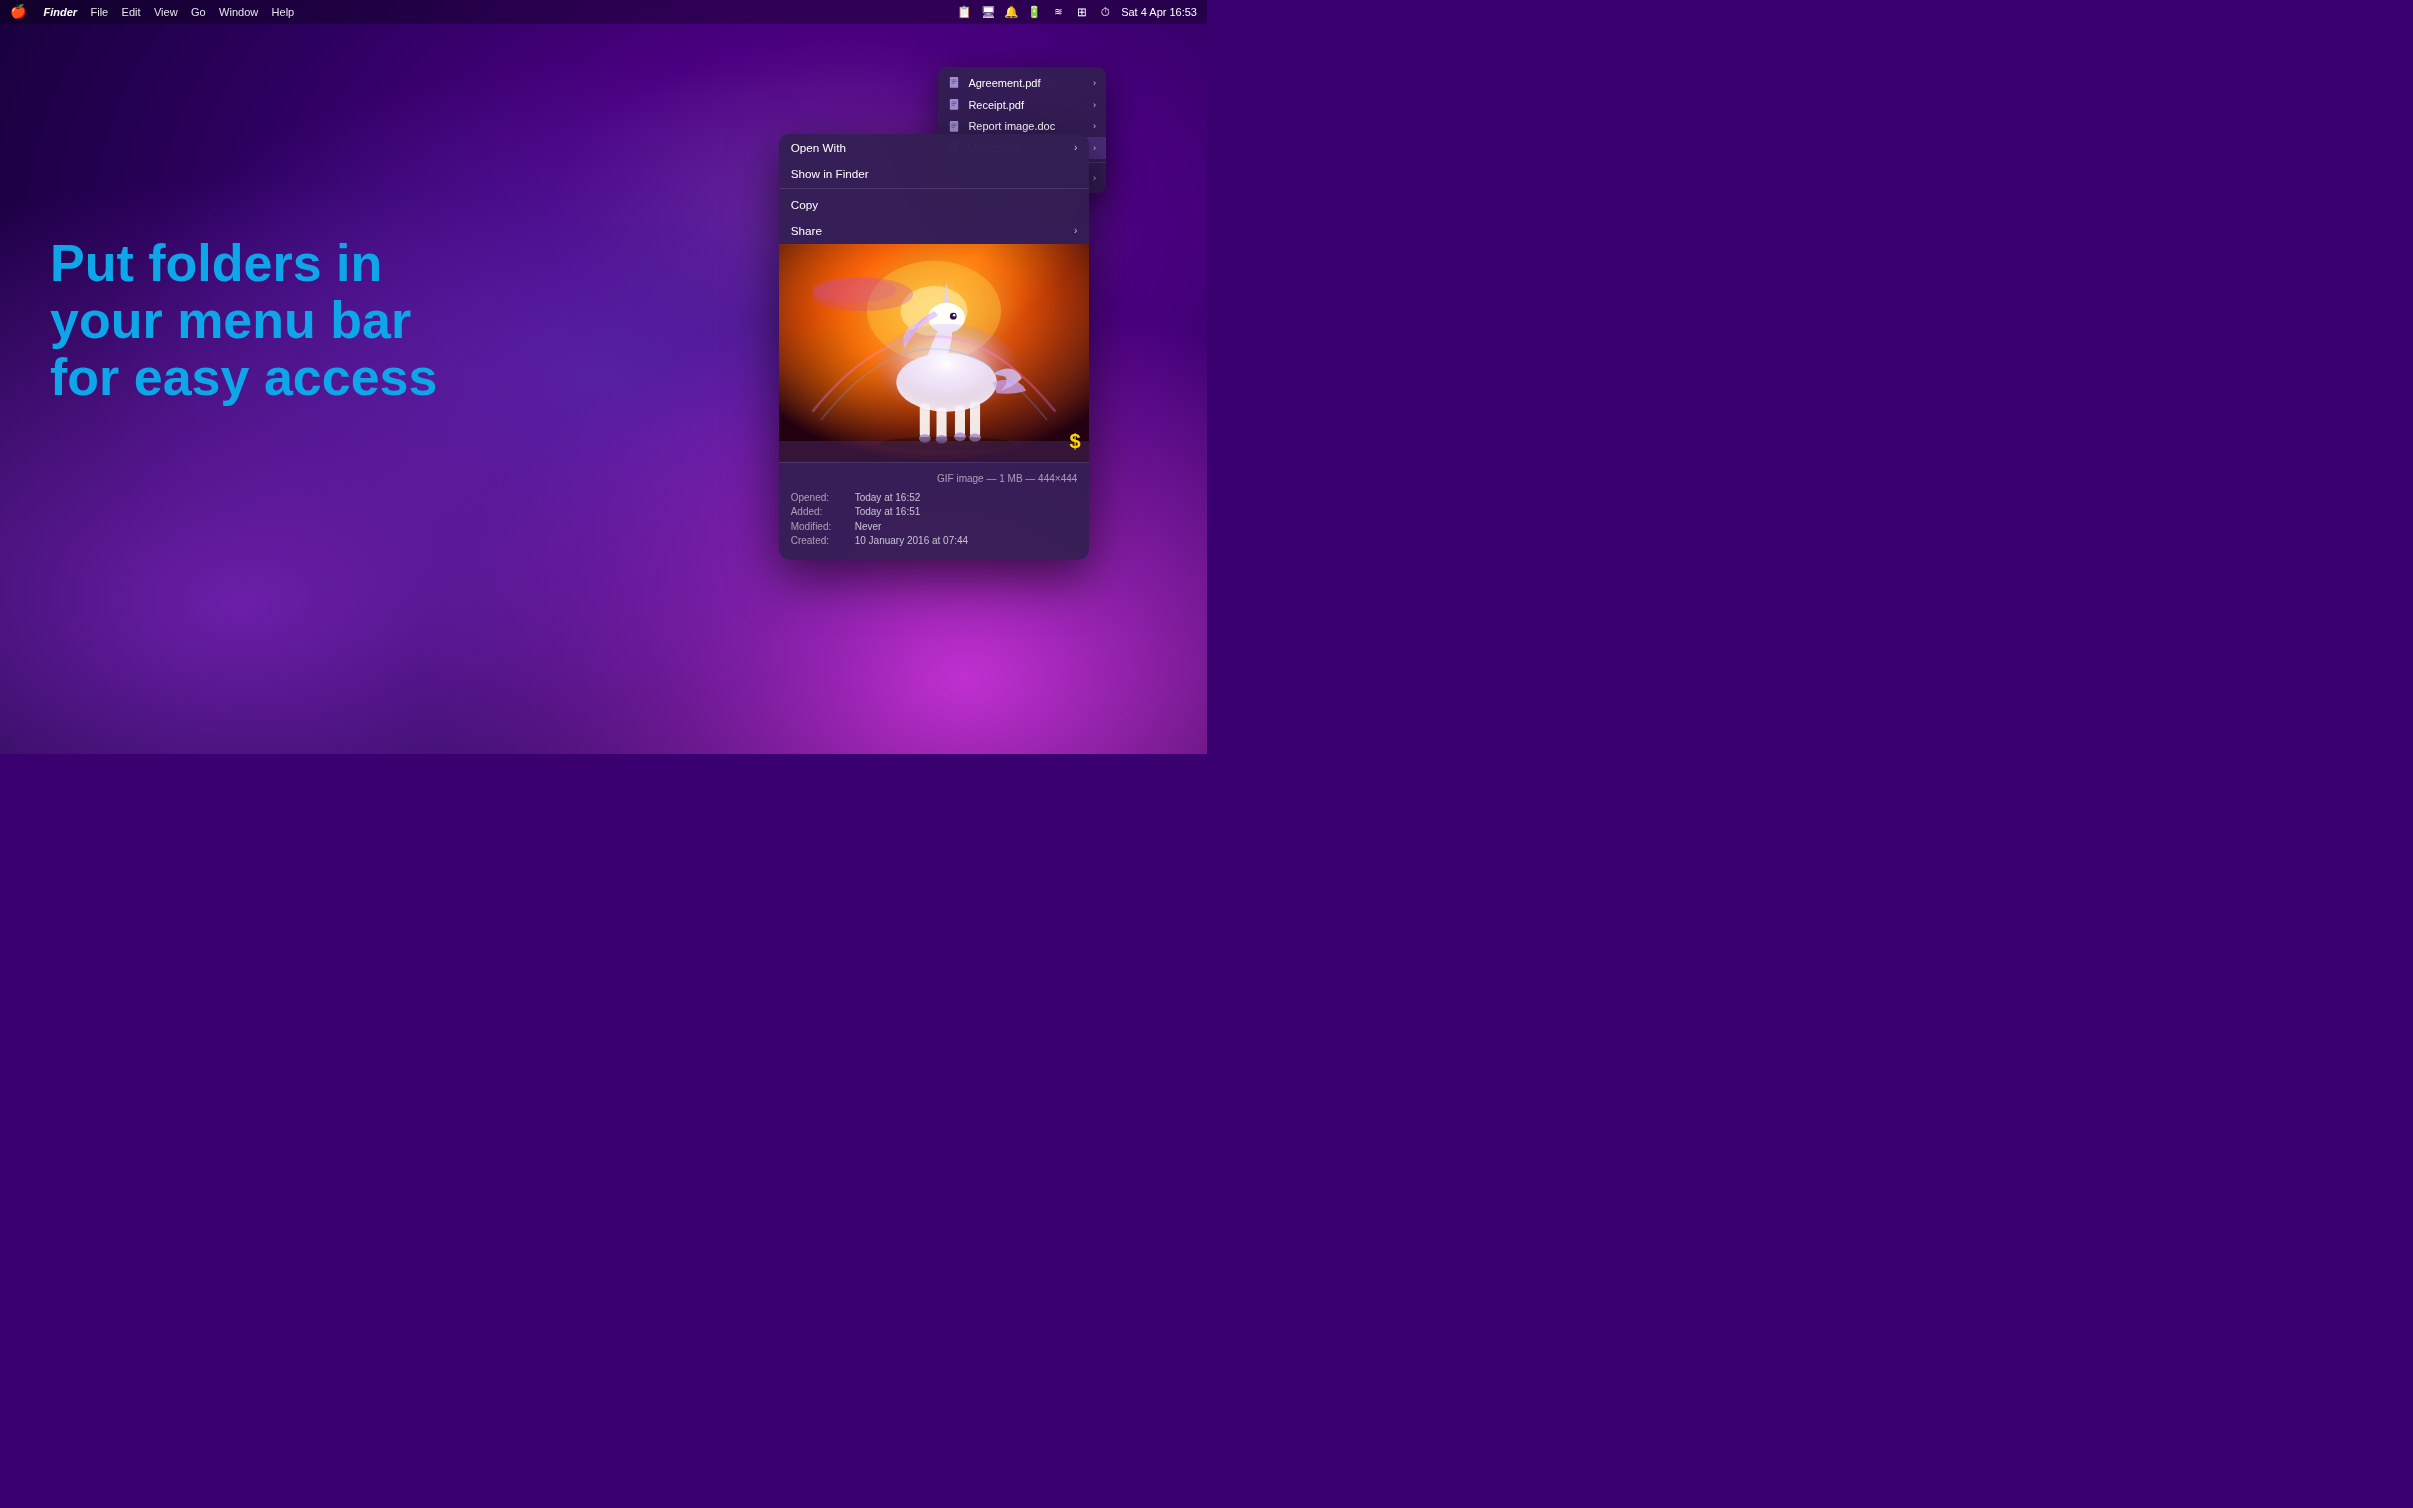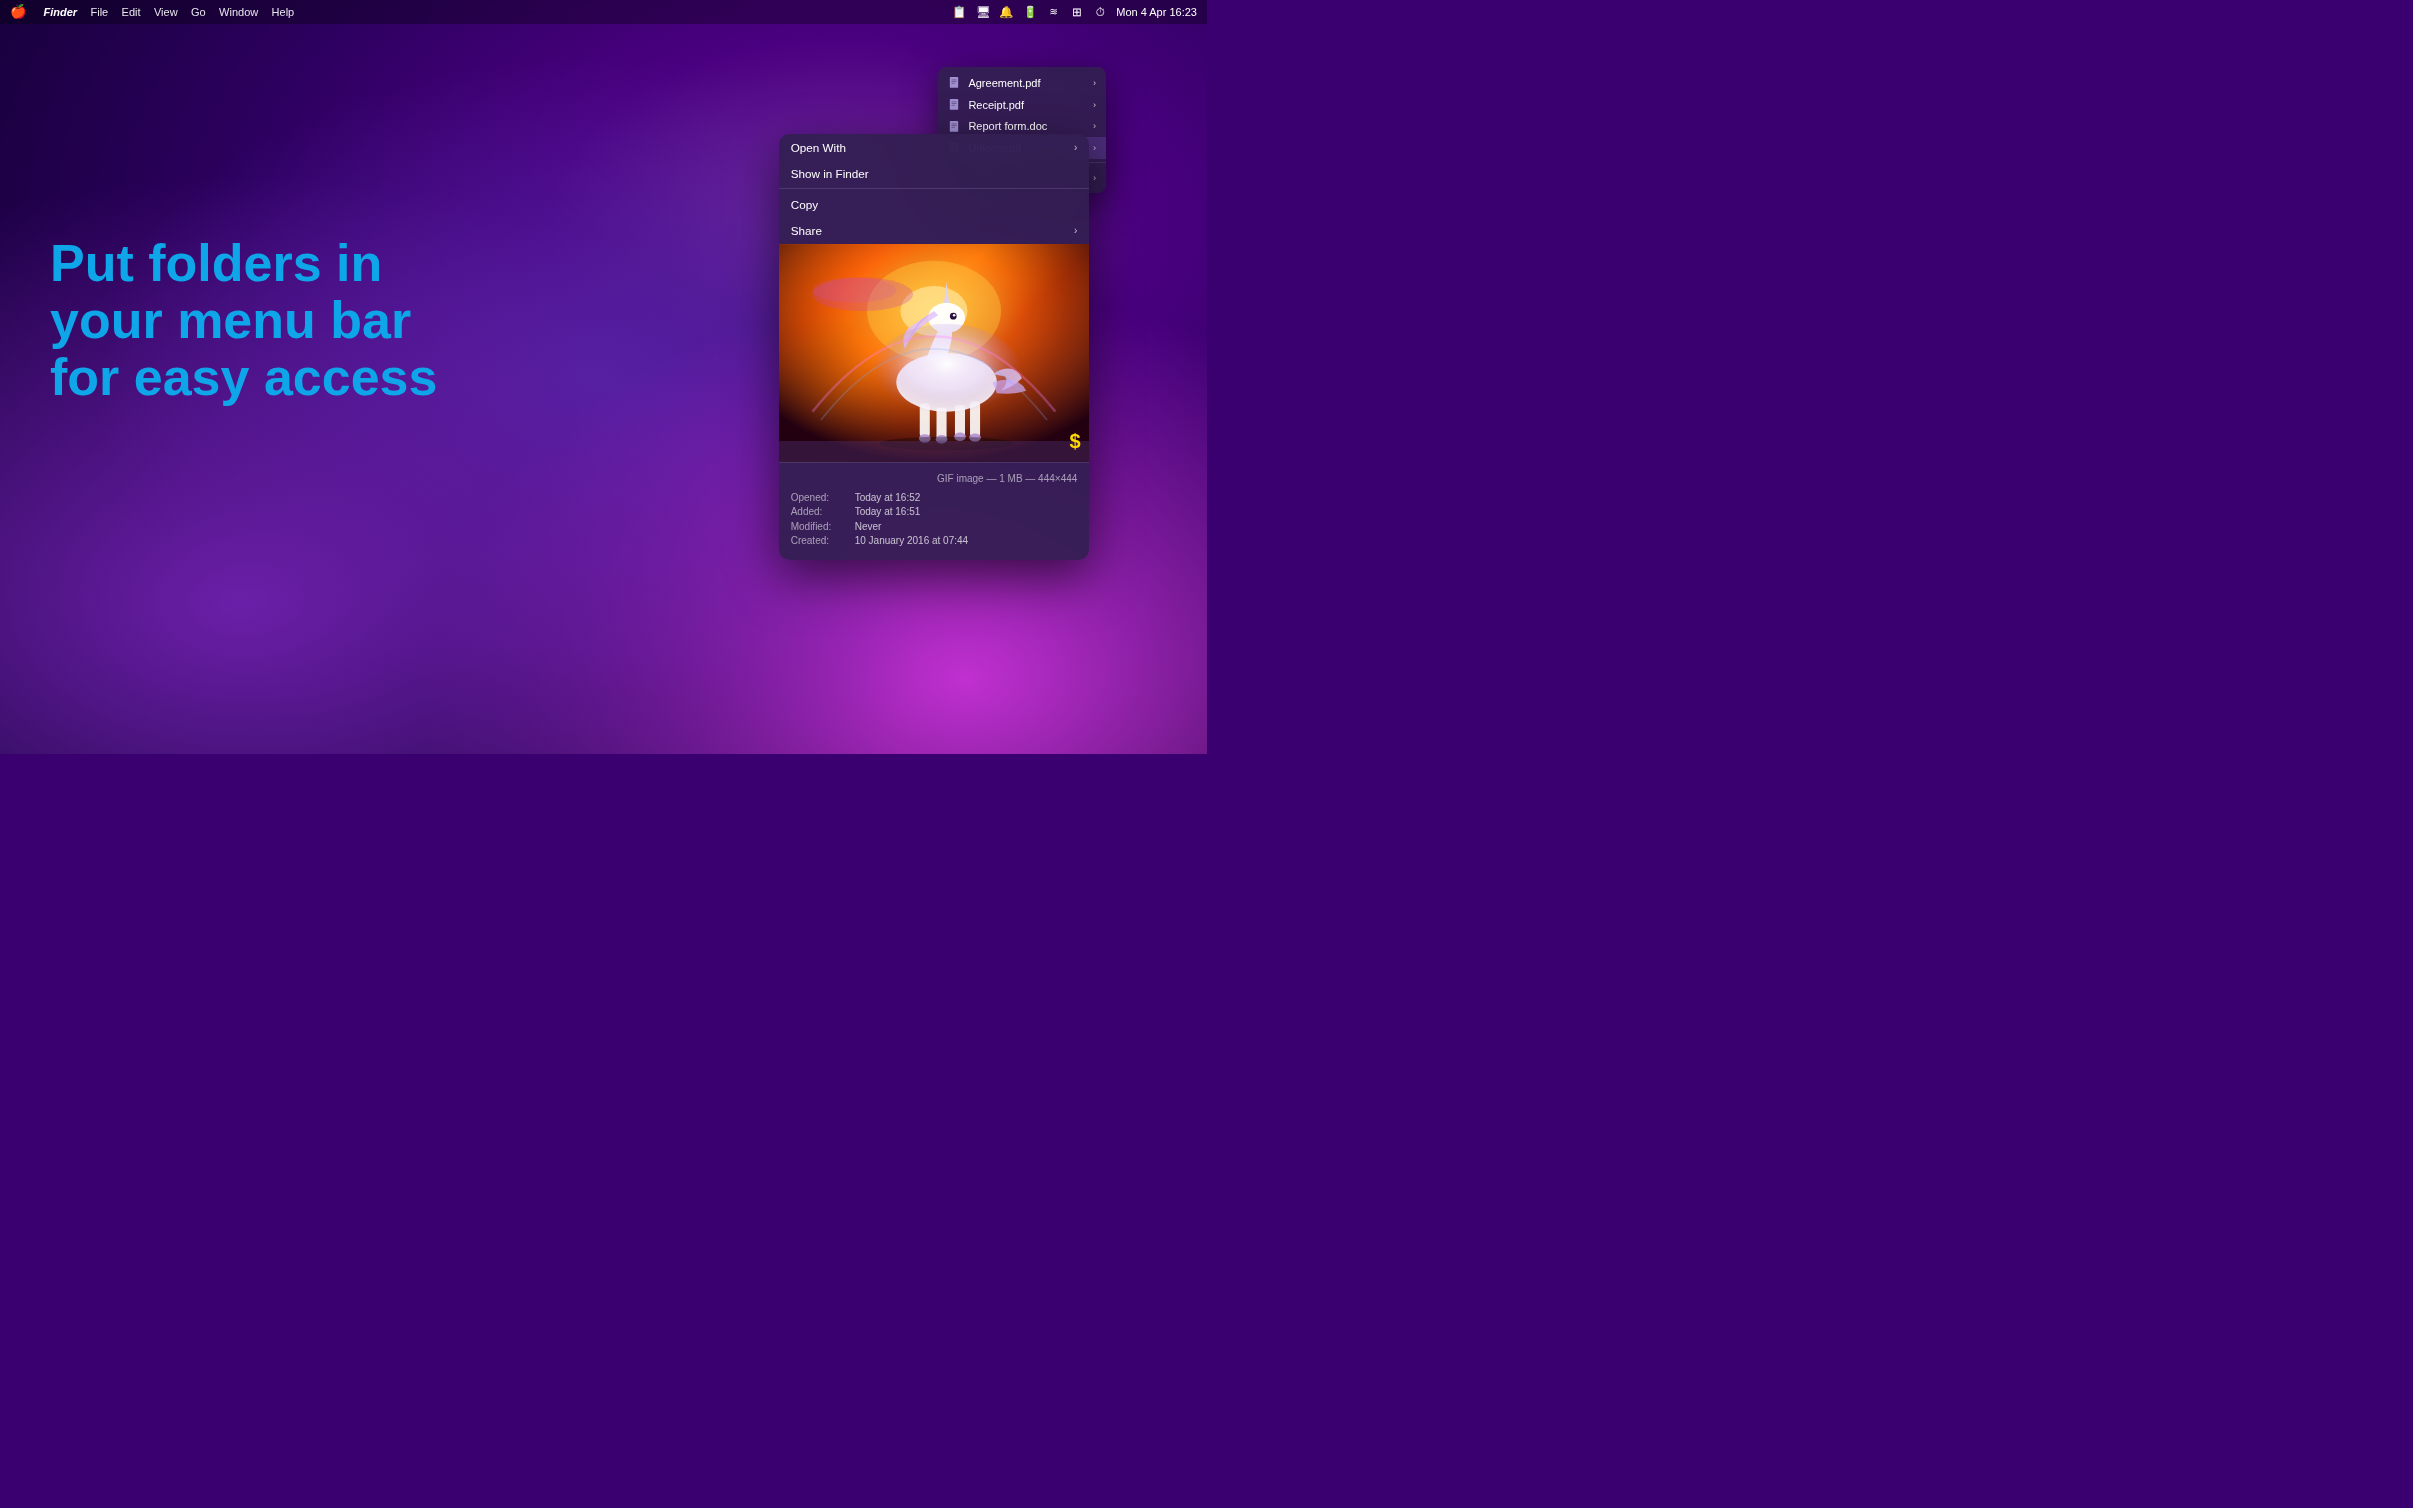--- a/index.html
+++ b/index.html
@@ -287,21 +287,21 @@
     <span class="menubar-item">Help</span>
   </div>
   <div class="menubar-right">
     <span class="menubar-icon">📋</span>
     <span class="menubar-icon">🖥</span>
     <span class="menubar-icon">🔔</span>
     <span class="menubar-icon">🔋</span>
     <span class="menubar-icon" style="font-size:10px;">≋</span>
     <span class="menubar-icon">⊞</span>
     <span class="menubar-icon">⏱</span>
-    <span class="menubar-time">Mon 4 Apr  16:23</span>
+    <span class="menubar-time">Sat 4 Apr  16:53</span>
   </div>
 </div>
 
 <div class="hero-text">
   <div>Put folders in</div>
   <div>your menu bar</div>
   <div>for easy access</div>
 </div>
 
 <div class="popup-area">
@@ -336,21 +336,21 @@
 
     <div class="file-item">
       <span class="file-icon">
         <svg viewBox="0 0 14 14" xmlns="http://www.w3.org/2000/svg">
           <rect x="1" y="0" width="10" height="13" rx="1" fill="#a090d0"></rect>
           <rect x="3" y="3" width="6" height="1" fill="rgba(50,30,80,0.5)"></rect>
           <rect x="3" y="5" width="6" height="1" fill="rgba(50,30,80,0.5)"></rect>
           <rect x="3" y="7" width="4" height="1" fill="rgba(50,30,80,0.5)"></rect>
         </svg>
       </span>
-      <span>Report form.doc</span>
+      <span>Report image.doc</span>
       <span class="file-chevron">›</span>
     </div>
 
     <div class="file-item selected">
       <span class="file-icon">
         <svg viewBox="0 0 14 14" xmlns="http://www.w3.org/2000/svg">
           <rect x="1" y="0" width="10" height="13" rx="1" fill="#c0a0e0"></rect>
           <rect x="3" y="3" width="6" height="1" fill="rgba(50,30,80,0.5)"></rect>
           <rect x="3" y="5" width="6" height="1" fill="rgba(50,30,80,0.5)"></rect>
           <rect x="3" y="7" width="4" height="1" fill="rgba(50,30,80,0.5)"></rect>

